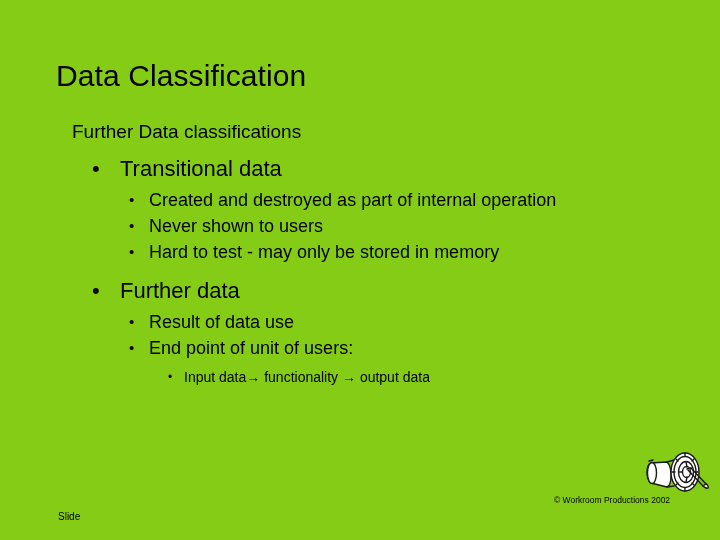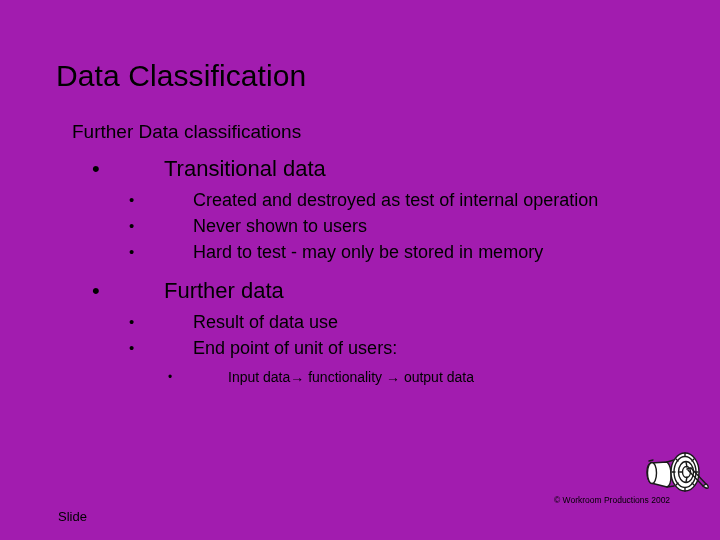--- a/index.html
+++ b/index.html
@@ -12,21 +12,21 @@
     height: 540px;
     background: #ffffff;
     font-family: "Liberation Sans", sans-serif;
     color: #000000;
     overflow: hidden;
   }
   .slide {
     position: relative;
     width: 720px;
     height: 540px;
-    background: #a21caf;
+    background: #84cc16;
   }
 
   
   .slide-title {
     position: absolute;
     left: 56px;
     top: 38px;
     font-size: 30px;
     line-height: 36px;
     font-weight: normal;
@@ -57,21 +57,20 @@
     display: block;
   }
 
   .bullet .dot {
     position: absolute;
     display: inline-block;
   }
 
   .bullet .txt {
     display: block;
-    margin-left: 44px;
   }
 
   
   .lvl1 {
     margin: 0 0 2px 0;
     padding-left: 120px;
     font-size: 22px;
     line-height: 30px;
   }
   .lvl1 .dot {
@@ -112,21 +111,21 @@
 
   .gap-before-output { height: 11px; }
   .gap-before-lvl3 { height: 4px; }
   .gap-after-lvl1 { height: 1px; }
 
   
   .slide-label {
     position: absolute;
     left: 58px;
     top: 510px;
-    font-size: 13px;
+    font-size: 10px;
     line-height: 14px;
     white-space: nowrap;
   }
 
   .credit {
     position: absolute;
     right: 18px;
     top: 495px;
     text-align: center;
     width: 180px;
@@ -164,21 +163,21 @@
   <div class="body-block">
 
     <div class="bullet lvl1">
       <span class="dot">•</span>
       <span class="txt">Transitional data</span>
     </div>
     <div class="gap-after-lvl1"></div>
 
     <div class="bullet lvl2">
       <span class="dot">•</span>
-      <span class="txt">Created and destroyed as test of internal operation</span>
+      <span class="txt">Created and destroyed as part of internal operation</span>
     </div>
 
     <div class="bullet lvl2">
       <span class="dot">•</span>
       <span class="txt">Never shown to users</span>
     </div>
 
     <div class="bullet lvl2">
       <span class="dot">•</span>
       <span class="txt">Hard to test - may only be stored in memory</span>

